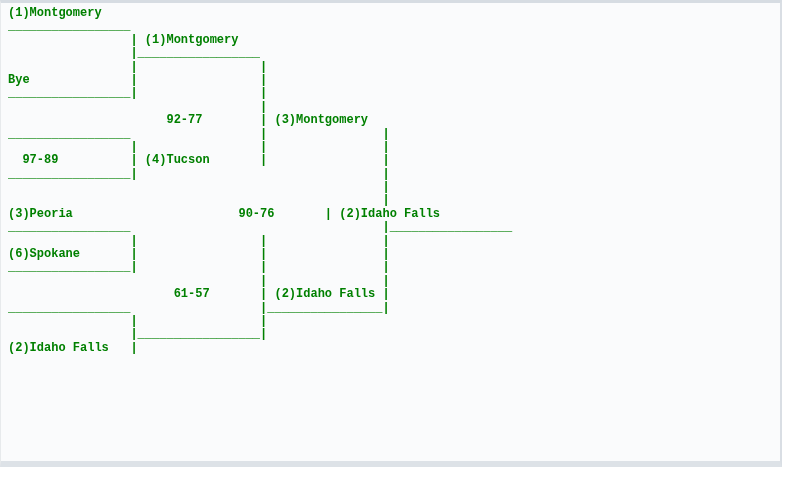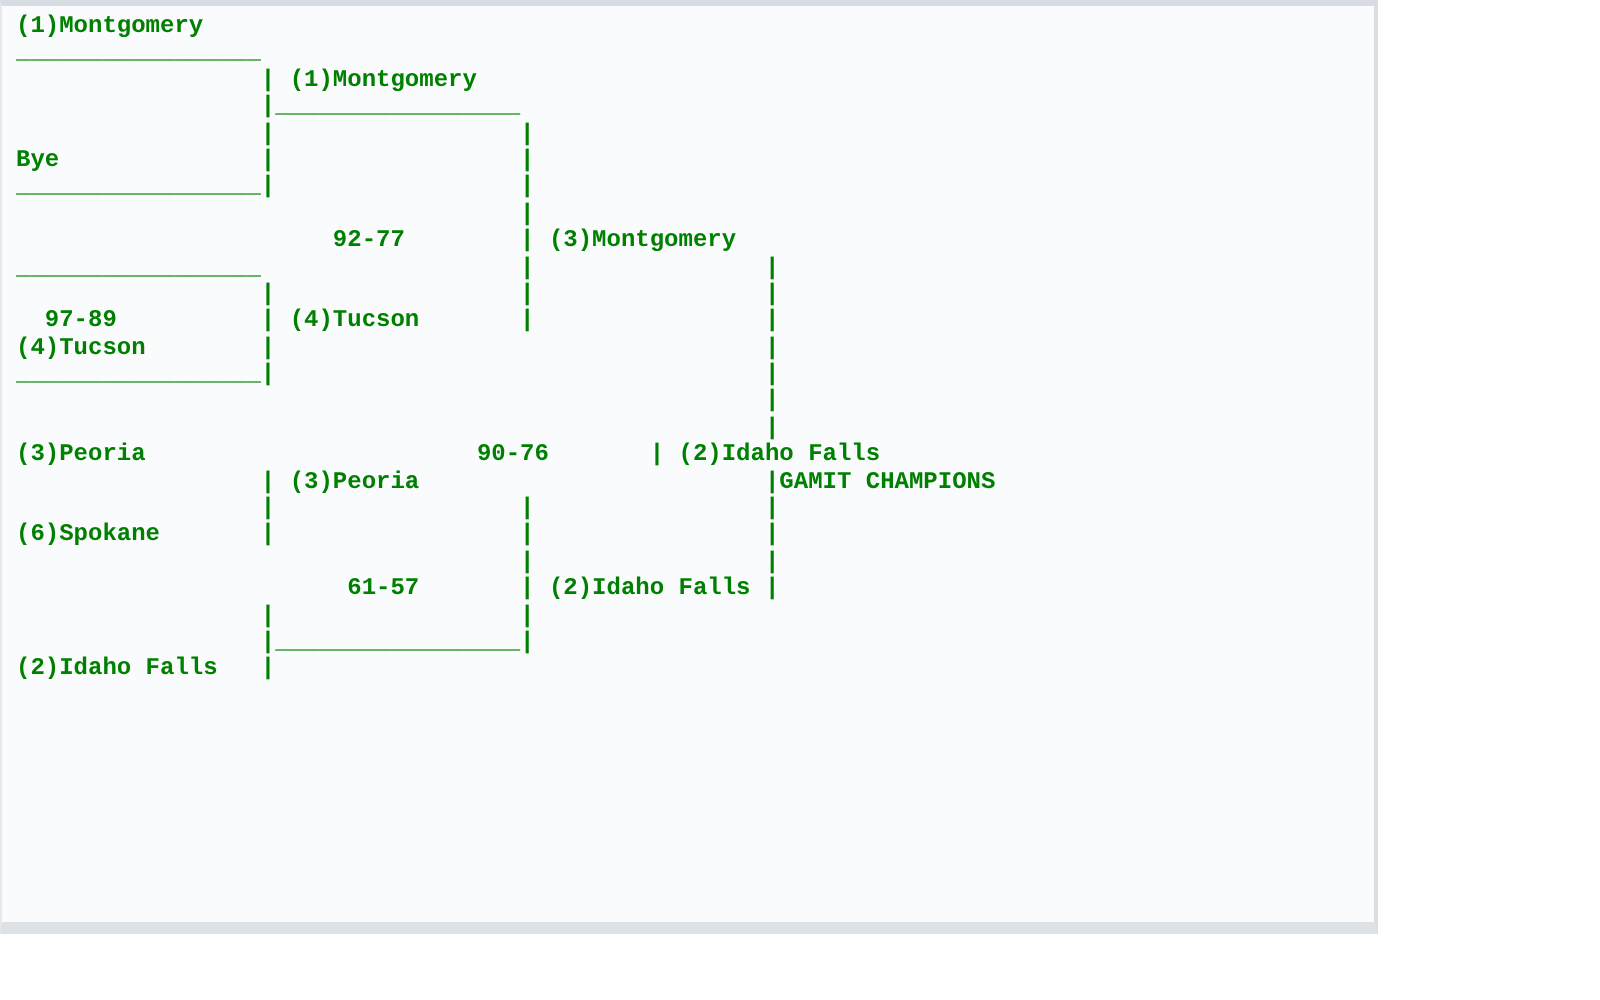--- a/index.html
+++ b/index.html
@@ -5,21 +5,21 @@
   html, body {
     margin: 0;
     padding: 0;
     background: #ffffff;
     width: 800px;
     height: 500px;
     overflow: hidden;
   }
   .panel {
     box-sizing: border-box;
-    width: 689px;
+    width: 782px;
     height: 467px;
     border-top: 3px solid #d6dce2;
     border-right: 2px solid #d9dee4;
     border-bottom: 6px solid #dde2e7;
     border-left: 1px solid #e7eaec;
     background: #fafbfc;
     overflow: hidden;
   }
   .ascii {
     padding: 4px 0 0 7px;
@@ -44,27 +44,28 @@
     <div class="row">                 | (1)Montgomery</div>
     <div class="row">                 |_________________</div>
     <div class="row">                 |                 |</div>
     <div class="row">Bye              |                 |</div>
     <div class="row">_________________|                 |</div>
     <div class="row">                                   |</div>
     <div class="row">                      92-77        | (3)Montgomery</div>
     <div class="row">_________________                  |                |</div>
     <div class="row">                 |                 |                |</div>
     <div class="row">  97-89          | (4)Tucson       |                |</div>
-    <div class="row">(4)Tucson        |                                  |</div>
     <div class="row">_________________|                                  |</div>
     <div class="row">                                                    |</div>
     <div class="row">                                                    |</div>
     <div class="row">(3)Peoria                       90-76       | (2)Idaho Falls</div>
-    <div class="row">                 | (3)Peoria                        |GAMIT CHAMPIONS</div>
+    <div class="row">_________________                                   |_________________</div>
     <div class="row">                 |                 |                |</div>
     <div class="row">(6)Spokane       |                 |                |</div>
+    <div class="row">_________________|                 |                |</div>
     <div class="row">                                   |                |</div>
     <div class="row">                       61-57       | (2)Idaho Falls |</div>
+    <div class="row">_________________                  |________________|</div>
     <div class="row">                 |                 |</div>
     <div class="row">                 |_________________|</div>
     <div class="row">(2)Idaho Falls   |</div>
   </div>
 </div>
 
 </body></html>

